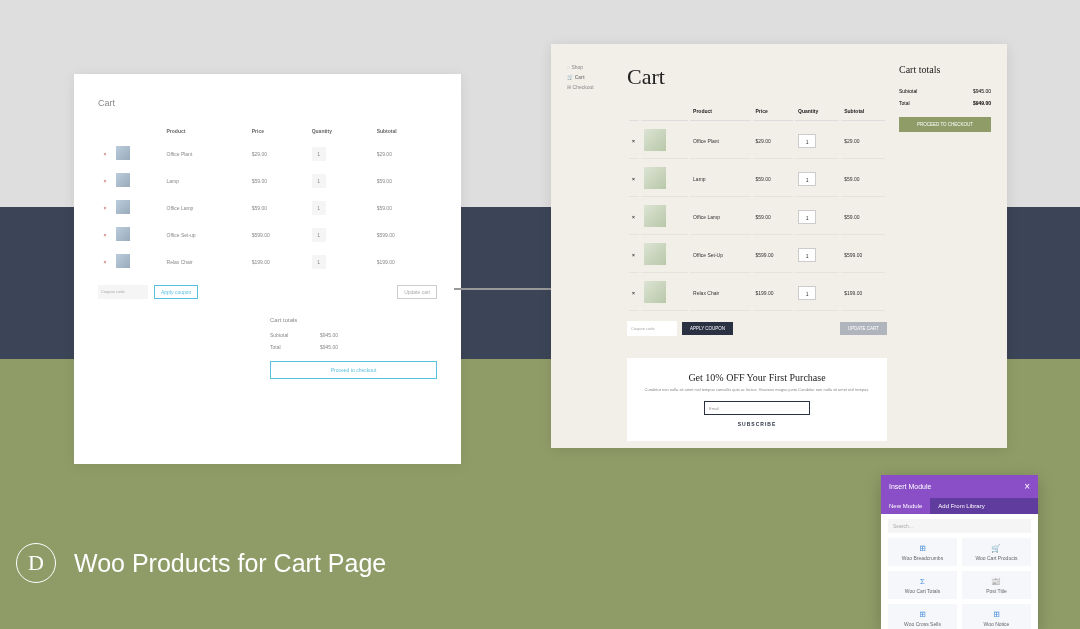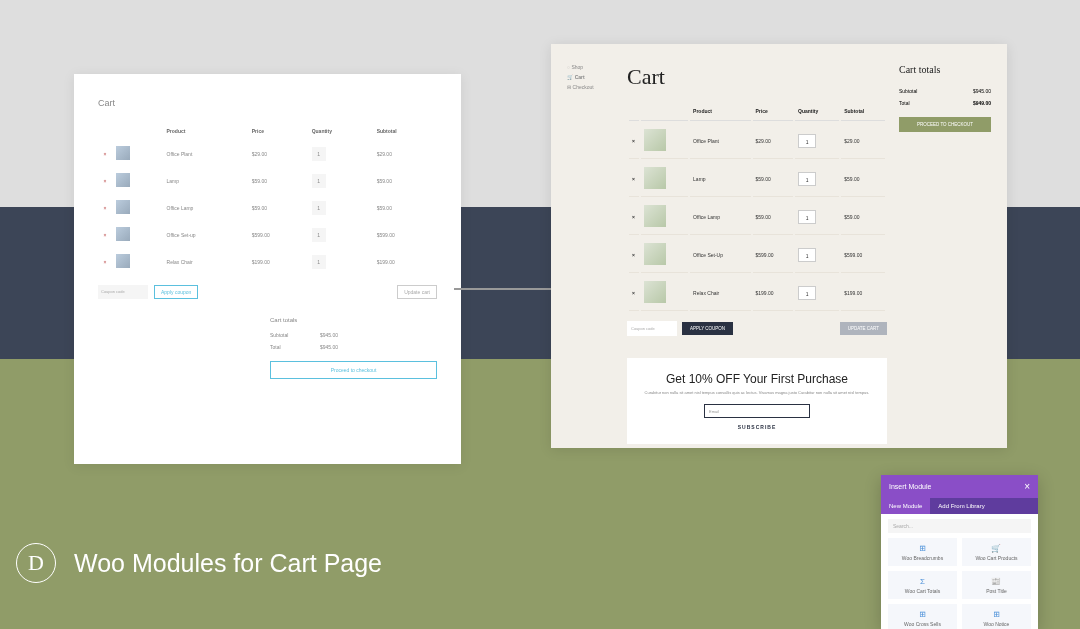--- a/index.html
+++ b/index.html
@@ -38,21 +38,21 @@
 .card-right .wtable th { color: #222; font-weight: 600; border-bottom: 1px solid #ddd; }
 .card-right .wtable td { border-bottom: 1px solid #e8e3da; }
 .card-right .remove { color: #888; font-weight: bold; width: 10px; text-align: center; }
 .card-right .thumb { width: 22px; height: 22px; background: linear-gradient(135deg,#dce3d4,#b8c8a8); display: inline-block; }
 .card-right .qty { width: 18px; height: 14px; border: 1px solid #ccc; display: inline-block; background: #fff; text-align: center; line-height: 14px; font-size: 5px; }
 .card-right .crow { display: flex; gap: 5px; margin-top: 8px; align-items: center; }
 .card-right .cin { flex: 0 0 50px; height: 15px; background: #fff; font-size: 4px; color: #aaa; padding-left: 4px; line-height: 15px; }
 .card-right .cbtn { background: #2a3142; color: #fff; font-size: 4.5px; padding: 4px 8px; }
 .card-right .ubtn { background: #afb4bd; color: #fff; font-size: 4.5px; padding: 4px 8px; margin-left: auto; }
 .card-right .promo { margin-top: 22px; background: #fff; padding: 14px; text-align: center; }
-.card-right .promo .pt { font-family: Liberation Sans, sans-serif; font-size: 12px; color: #222; margin-bottom: 4px; }
+.card-right .promo .pt { font-family: Liberation Serif, serif; font-size: 10px; color: #222; margin-bottom: 4px; }
 .card-right .promo .pd { font-size: 4px; color: #888; margin-bottom: 8px; line-height: 1.4; }
 .card-right .promo .pe { border: 1px solid #2a3142; width: 106px; height: 14px; margin: 0 auto 6px; font-size: 4px; text-align: left; padding-left: 4px; line-height: 14px; color: #999; }
 .card-right .promo .ps { font-size: 5px; color: #2a3142; letter-spacing: 1px; font-weight: 600; }
 .card-right .totals { width: 92px; }
 .card-right .totals .tt { font-family: Georgia, serif; font-size: 10px; color: #222; margin-bottom: 10px; }
 .card-right .totals .tr { display: flex; justify-content: space-between; font-size: 5px; padding: 3px 0; }
 .card-right .totals .ck { background: #909c68; color: #fff; font-size: 4.5px; padding: 5px; text-align: center; margin-top: 8px; }
 
 .caption { position: absolute; top: 543px; left: 16px; display: flex; align-items: center; gap: 18px; }
 .logo { width: 40px; height: 40px; border-radius: 50%; border: 1.5px solid #fff; display: flex; align-items: center; justify-content: center; color: #fff; font-family: Georgia, serif; font-size: 22px; }
@@ -239,21 +239,21 @@
         <span>Total</span>
         <b>$949.00</b>
       </div>
     <div class="ck">PROCEED TO CHECKOUT</div>
   </div>
 </div>
 
 <div class="caption">
   <div class="logo">D</div>
   <div class="caption-text">
-    <div class="caption-title">Woo Modules for Cart Page</div>
+    <div class="caption-title">Woo Products for Cart Page</div>
   </div>
 </div>
 
 <div class="modal">
   <div class="mh">
     <span>Insert Module</span>
     <span class="close">×</span>
   </div>
   <div class="mtabs">
     <span>New Module</span>

